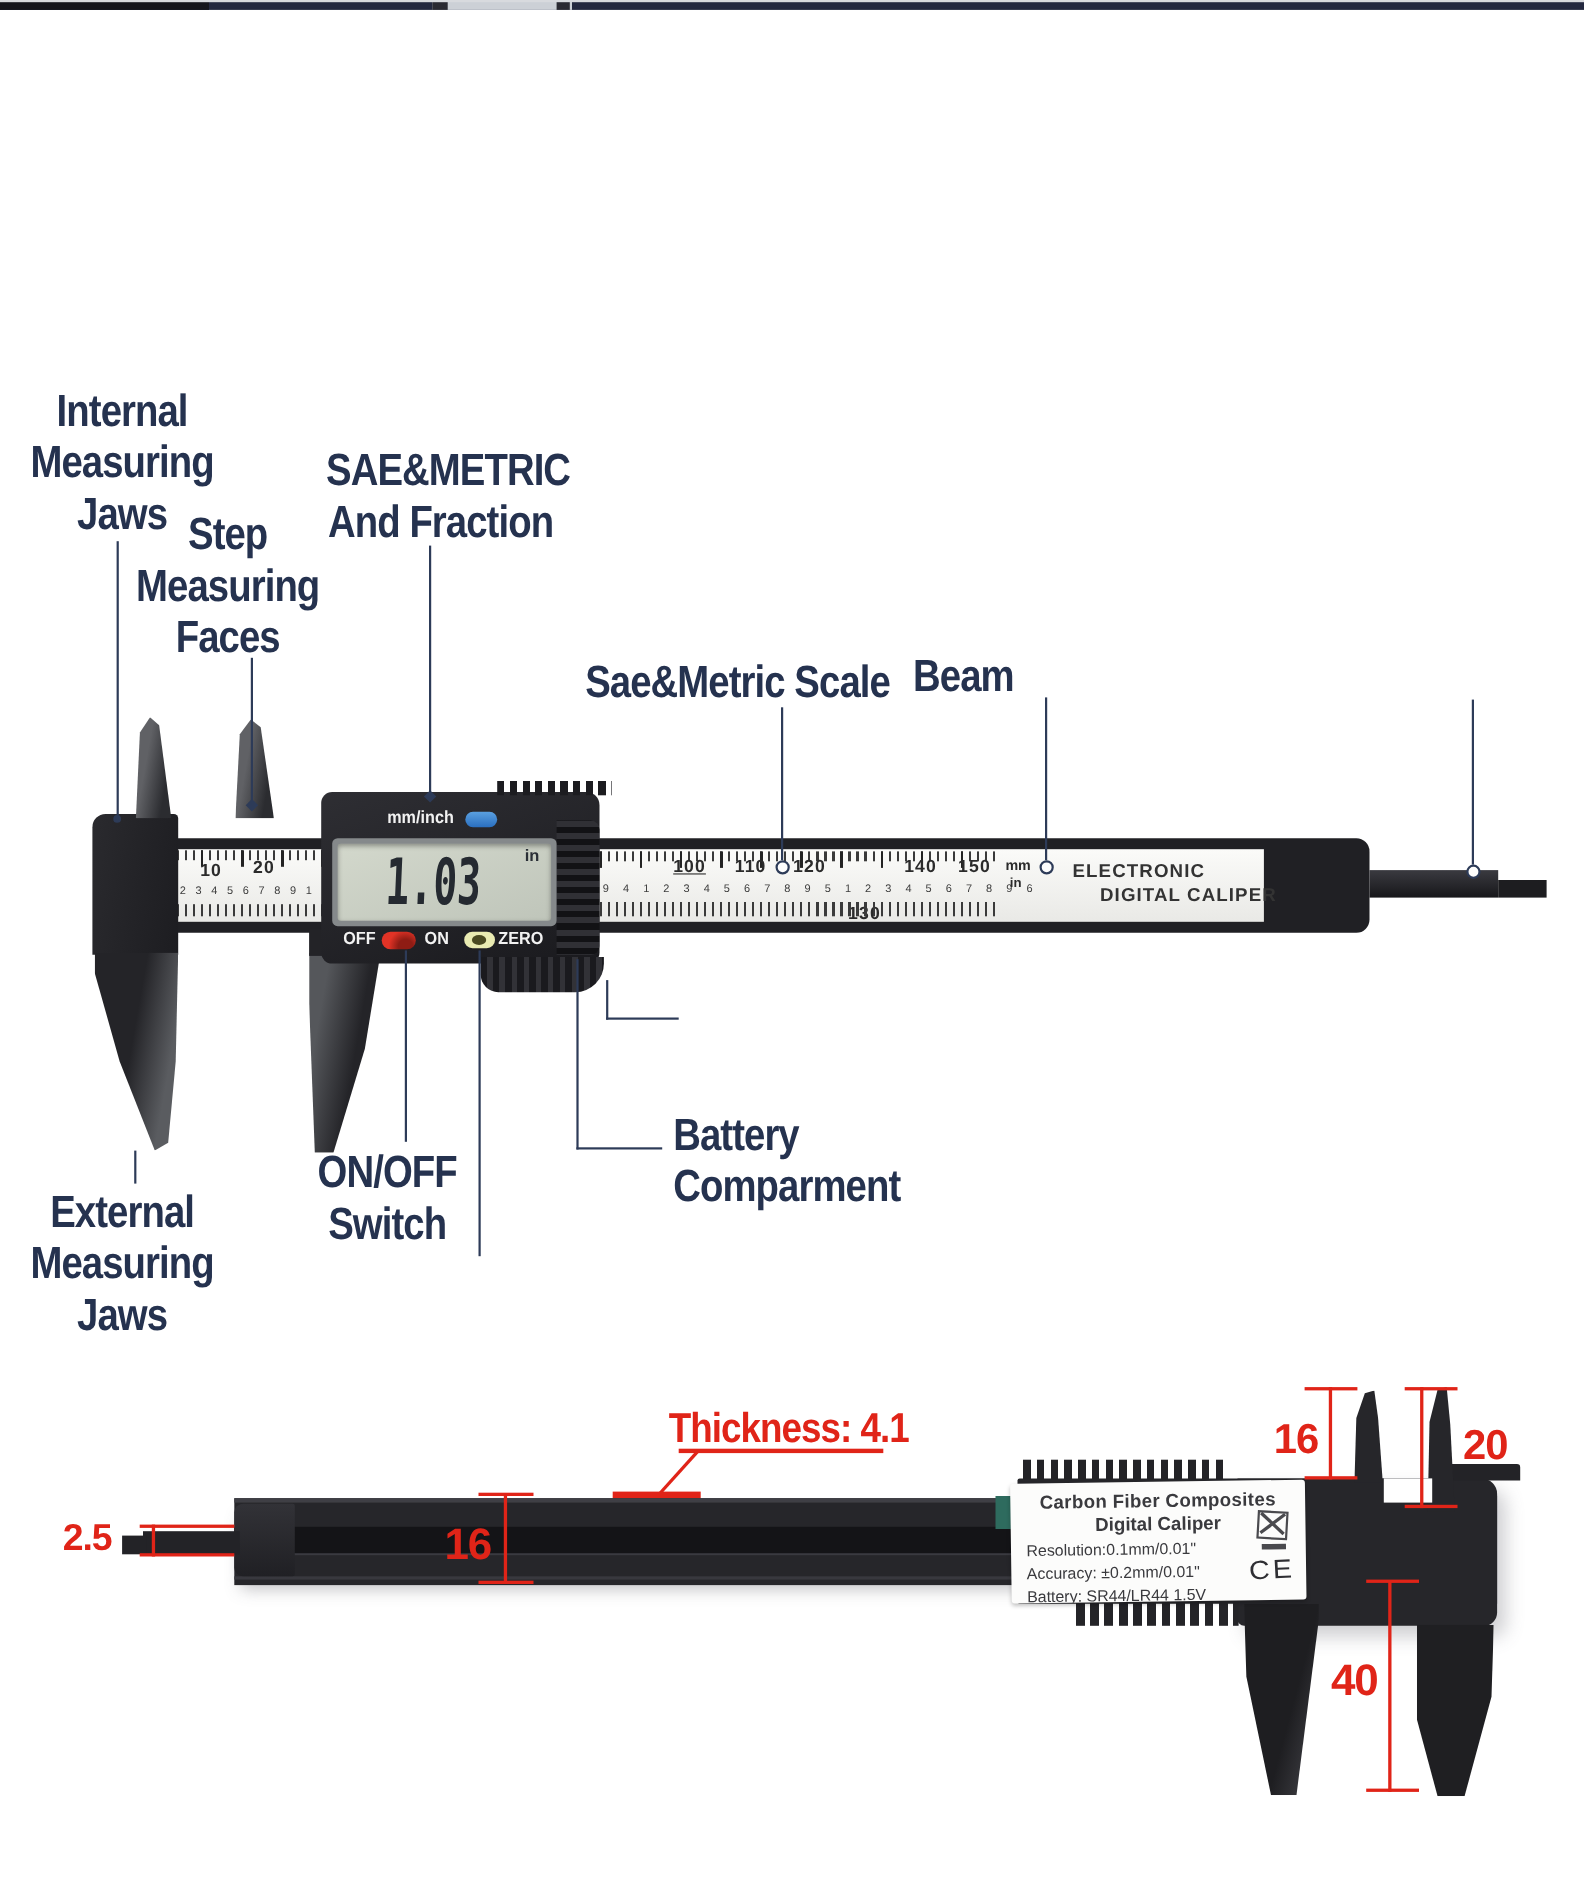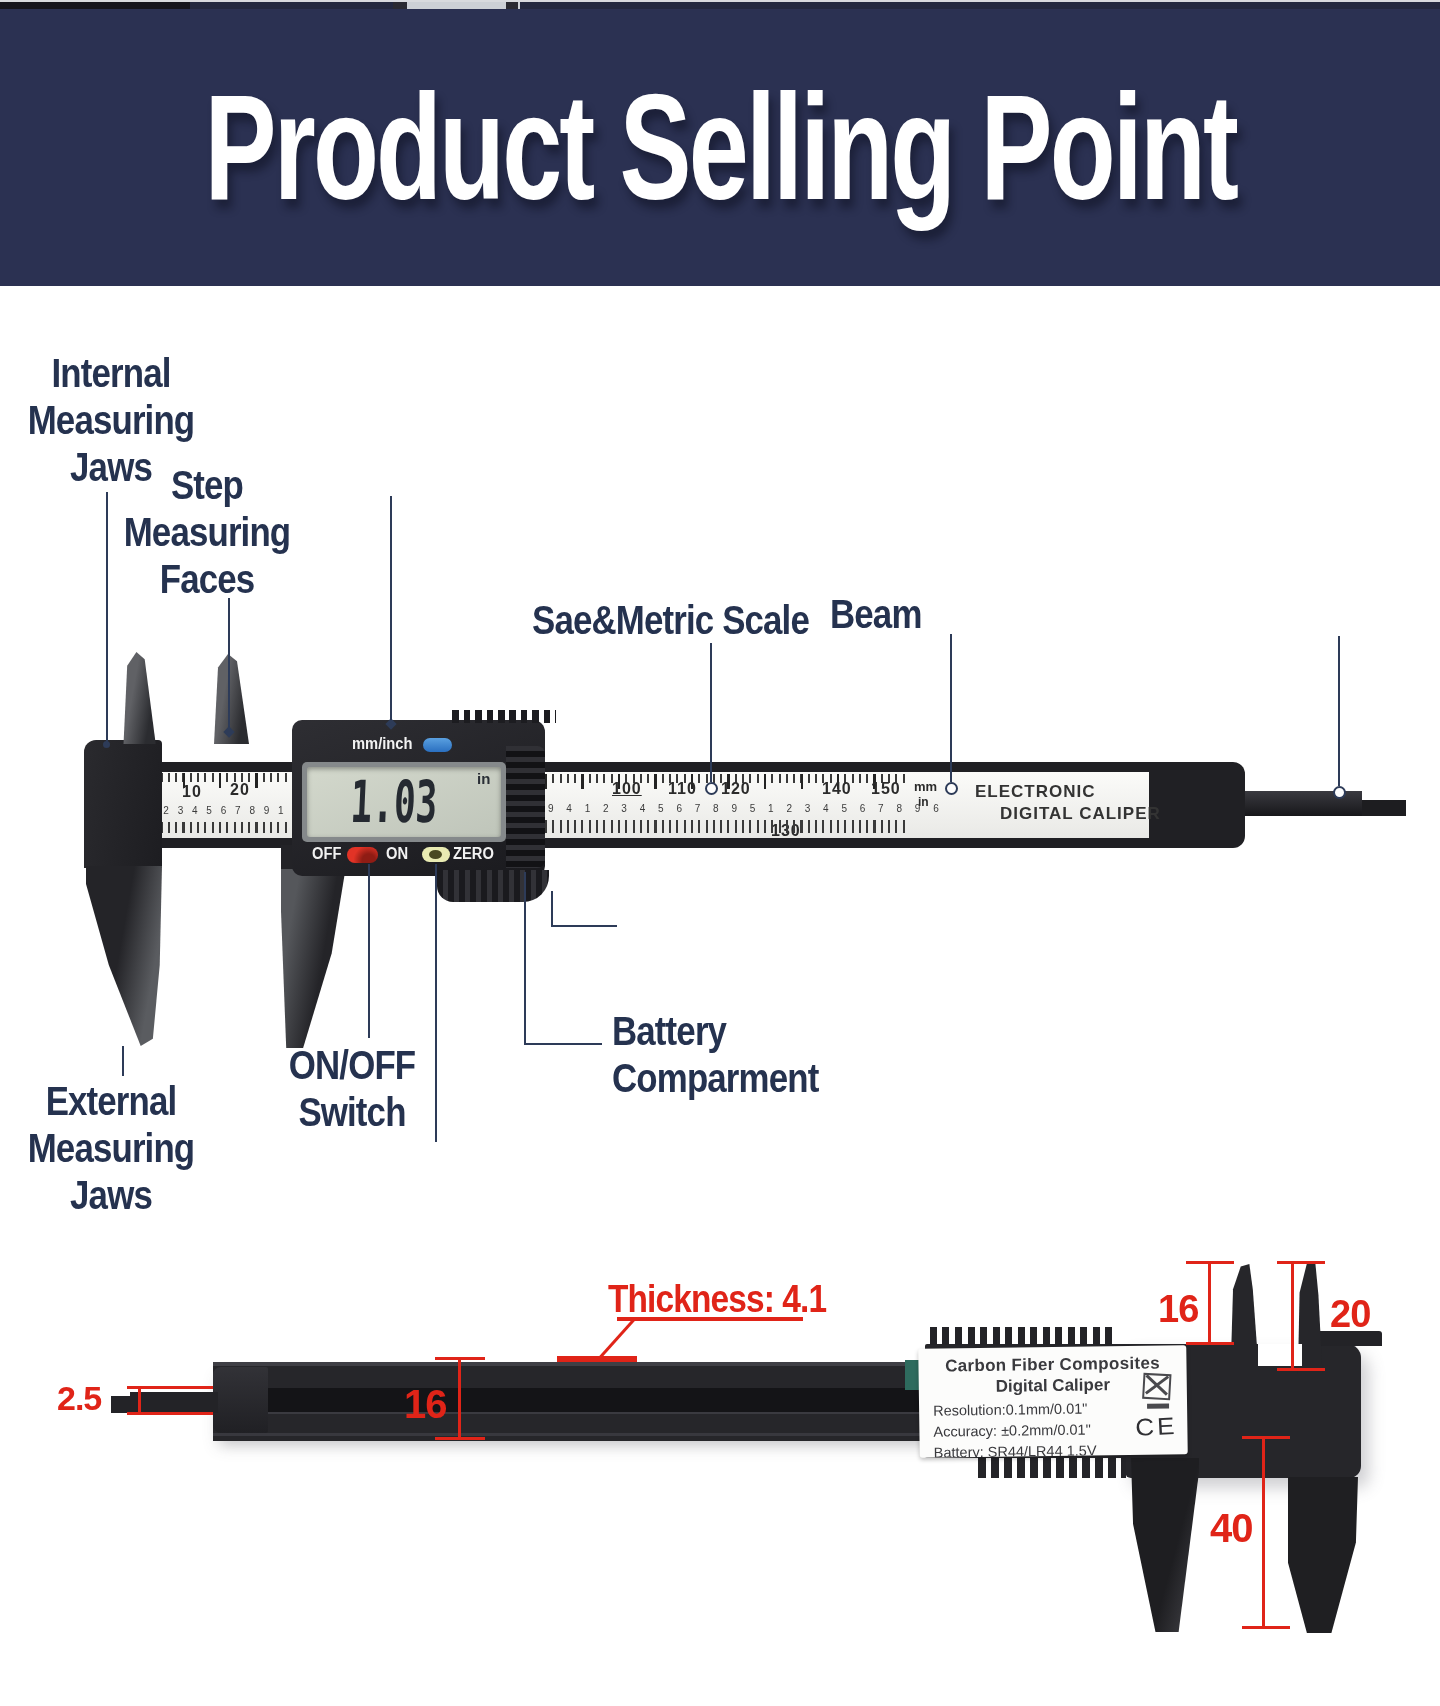--- a/index.html
+++ b/index.html
@@ -39,33 +39,34 @@
 
 <div id="canvas">
 
   <div class="abs" style="left:0;top:0;width:1440px;height:9px;background:#23283f;"></div>
   <div class="abs" style="left:0;top:0;width:190px;height:9px;background:#15151c;"></div>
   <div class="abs" style="left:393px;top:0;width:127px;height:9px;background:#ccd0d6;"></div>
   <div class="abs" style="left:393px;top:0;width:14px;height:9px;background:#2a2a32;"></div>
   <div class="abs" style="left:506px;top:0;width:12px;height:9px;background:#2a2a32;"></div>
   <div class="abs" style="left:0;top:0;width:1440px;height:2px;background:#d8dade;"></div>
 
-  <div id="hdr">
-    <div class="t">Product Selling Point</div>
-  </div>
 
   <div class="lbl" style="left:0;top:350px;width:222px;">
     <span>Internal</span>
     <span>Measuring</span>
     <span>Jaws</span>
   </div>
   <div class="lbl" style="left:97px;top:462px;width:220px;">
     <span>Step</span>
     <span>Measuring</span>
     <span>Faces</span>
+  </div>
+  <div class="lbl" style="left:278px;top:404px;width:245px;">
+    <span>SAE&amp;METRIC</span>
+    <span>And Fraction</span>
   </div>
   <div class="lbl lbl-left" style="left:532px;top:597px;text-align:center;">
     <span>Sae&amp;Metric Scale</span>
   </div>
   <div class="lbl lbl-left" style="left:830px;top:591px;">
     <span>Beam</span>
   </div>
   <div class="lbl" style="left:252px;top:1042px;width:200px;">
     <span>ON/OFF</span>
     <span>Switch</span>

